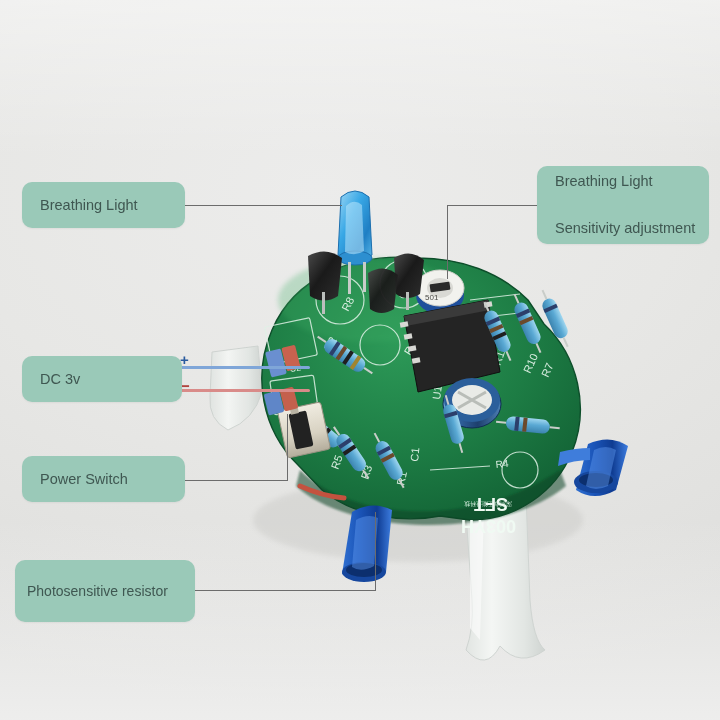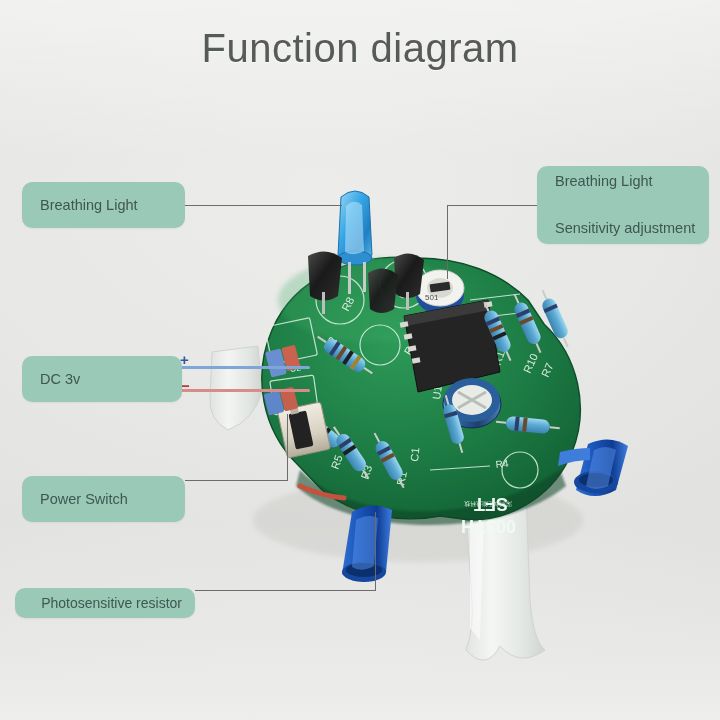--- a/index.html
+++ b/index.html
@@ -37,22 +37,22 @@
     font-size:14.5px;
     display:flex;flex-direction:column;justify-content:center;
     box-shadow:0 1px 2px rgba(0,0,0,.05);
   }
   .callout span{display:block;padding:0 13px 0 18px;line-height:1.15;}
   .callout.two span+span{margin-top:30px;}
 
   .c-breathing   {left:22px; top:182px;  width:163px;height:46px;}
   .c-sens        {left:537px;top:166px;  width:172px;height:78px;}
   .c-dc          {left:22px; top:356px;  width:160px;height:46px;}
-  .c-power       {left:22px; top:476px;  width:163px;height:46px;}
-  .c-photo       {left:15px; top:588px;  width:180px;height:30px;align-items:flex-end;}
+  .c-power       {left:22px; top:456px;  width:163px;height:46px;}
+  .c-photo       {left:15px; top:560px;  width:180px;height:62px;}
   .c-photo span  {font-size:14px;padding-left:12px;}
 
   
   .line{position:absolute;background:#6c6c6c;z-index:6;}
   .hline{height:1px;}
   .vline{width:1px;}
 
   .ln-breathing     {left:185px;top:205px;width:157px;}
   .ln-sens-h        {left:447px;top:205px;width:92px;}
   .ln-sens-v        {left:447px;top:205px;height:74px;}
@@ -349,21 +349,20 @@
         <ellipse cx="596" cy="482" rx="22" ry="11" fill="#16479e"></ellipse>
         <ellipse cx="596" cy="480" rx="17" ry="7" fill="#0c2f6e"></ellipse>
         <path d="M594 450 q12 -6 22 0 l-8 36 q-13 6 -22 0 Z" fill="#5f98ef" opacity=".45"></path>
         <path d="M560 452 q16 -4 30 -4 l0 12 q-16 0 -32 6 Z" fill="#3f7ddb"></path>
       </g>
 
       <path d="M300 486 q22 10 44 12" stroke="#c4523f" stroke-width="5" fill="none" stroke-linecap="round"></path>
     </g>
   </svg>
 
-  <div class="title">Function diagram</div>
 
   <div class="line hline ln-breathing"></div>
   <div class="line hline ln-sens-h"></div>
   <div class="line vline ln-sens-v"></div>
   <div class="line hline ln-power-h"></div>
   <div class="line vline ln-power-v"></div>
   <div class="line hline ln-photo-h"></div>
   <div class="line vline ln-photo-v"></div>
 
   <div class="wire wire-pos"></div>

